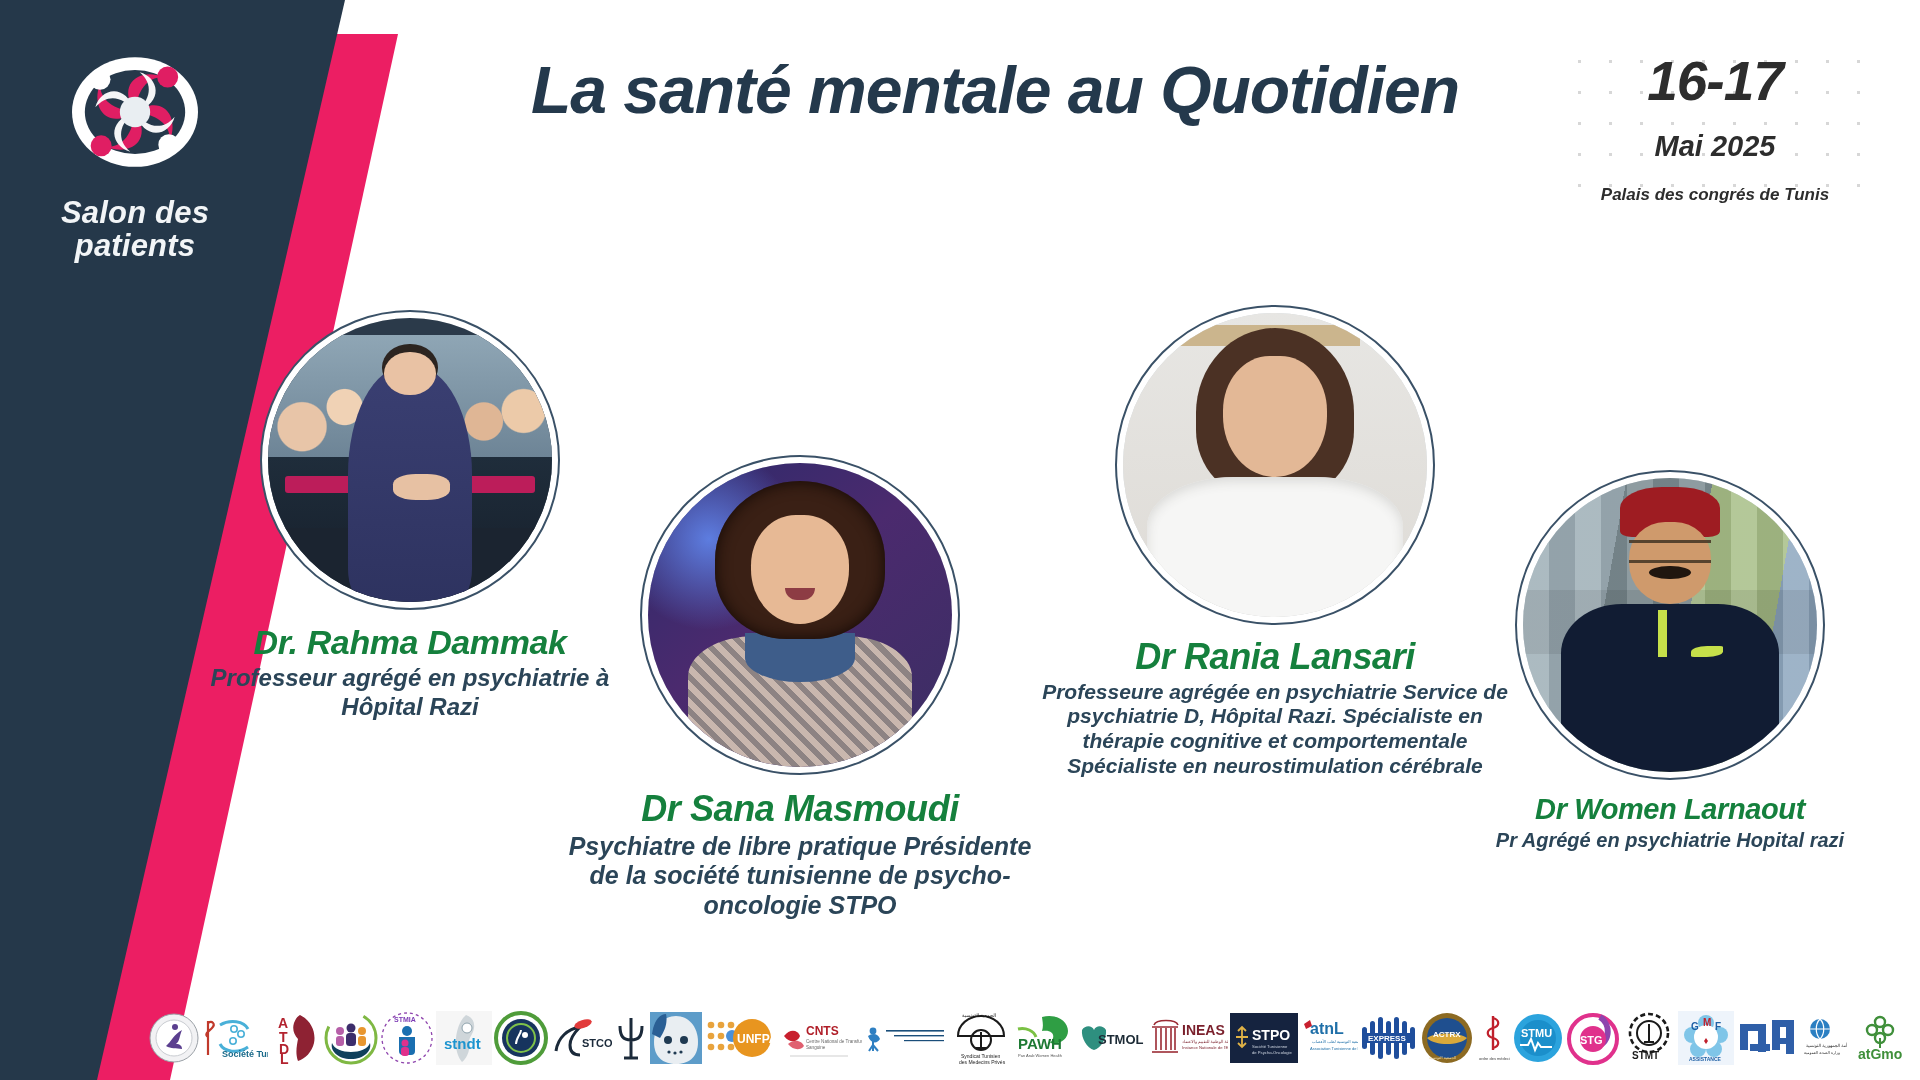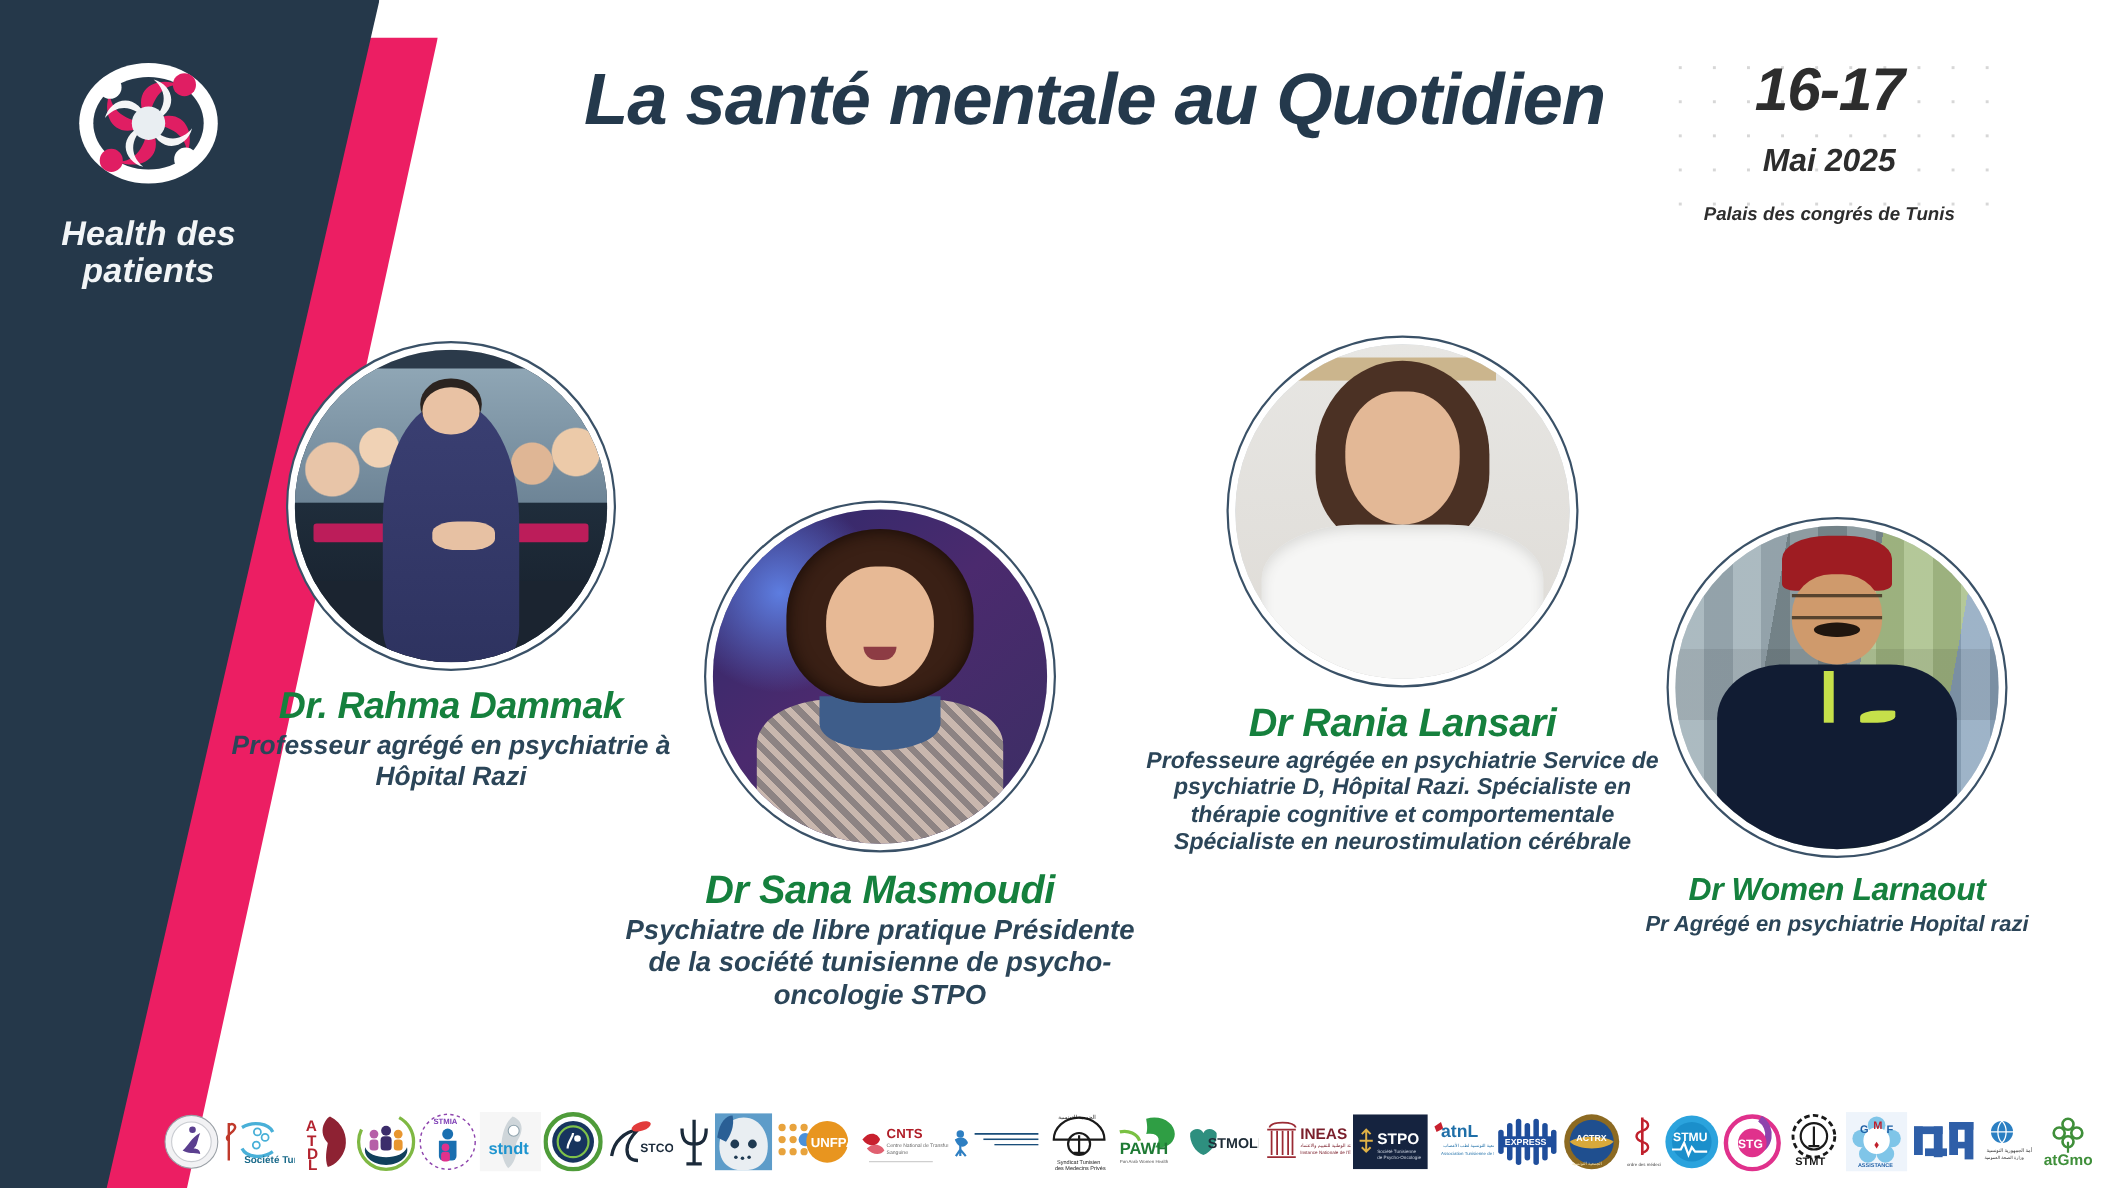--- a/index.html
+++ b/index.html
@@ -38,21 +38,21 @@
   }
 
   
   .headline{
     position:absolute;left:480px;top:52px;width:1030px;text-align:center;z-index:3;
     color:#24394c;font-size:66px;font-weight:bold;font-style:italic;
     letter-spacing:-1px;white-space:nowrap;
   }
 
   
-  .datebox{position:absolute;left:1508px;top:38px;width:310px;height:170px;z-index:3;}
+  .datebox{position:absolute;left:1560px;top:38px;width:310px;height:170px;z-index:3;}
   .dotgrid{
     position:absolute;inset:0;
     background-image:radial-gradient(#d7d7d7 1.6px, transparent 1.7px);
     background-size:31px 31px;background-position:4px 8px;
   }
   .date-inner{position:relative;text-align:center;padding-top:16px;}
   .date-big{
     font-size:55px;font-weight:bold;font-style:italic;color:#2d2d2d;
     line-height:1;letter-spacing:-1px;
   }
@@ -222,21 +222,21 @@
           <path d="M60 60 C34 68 40 90 56 94 C44 84 46 70 60 60 Z" opacity=".95"></path>
         </g>
         <circle cx="88" cy="30" r="9" fill="#e01e63"></circle>
         <circle cx="30" cy="32" r="9" fill="#ffffff"></circle>
         <circle cx="31" cy="89" r="9" fill="#e01e63"></circle>
         <circle cx="89" cy="88" r="9" fill="#ffffff"></circle>
         <circle cx="60" cy="60" r="13" fill="#e9eef2"></circle>
       </svg>
     </span>
     <div class="brand-name">
-      <div>Health des</div>
+      <div>Salon des</div>
       <div>patients</div>
     </div>
   </div>
 
   <div class="headline">La santé mentale au Quotidien</div>
 
   <div class="datebox">
     <div class="dotgrid"></div>
     <div class="date-inner">
       <div class="date-big">16-17</div>

